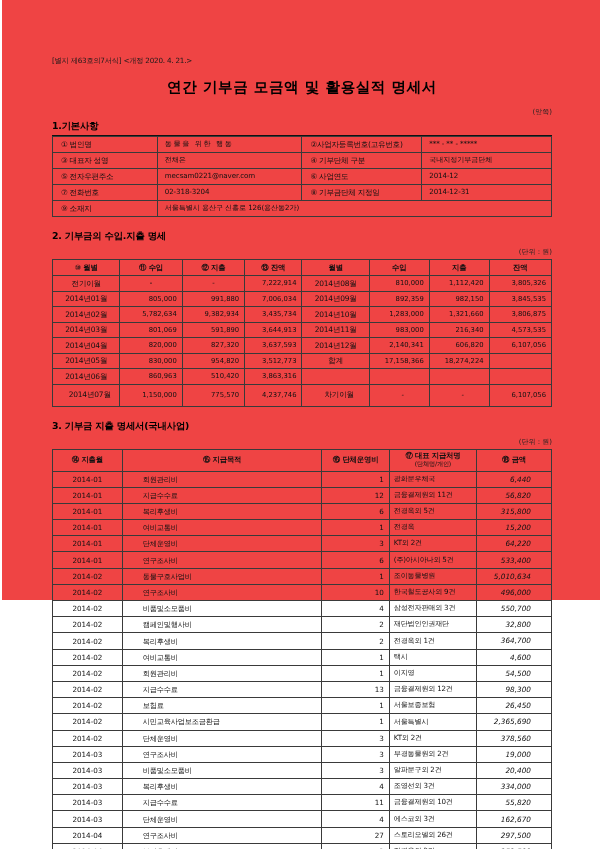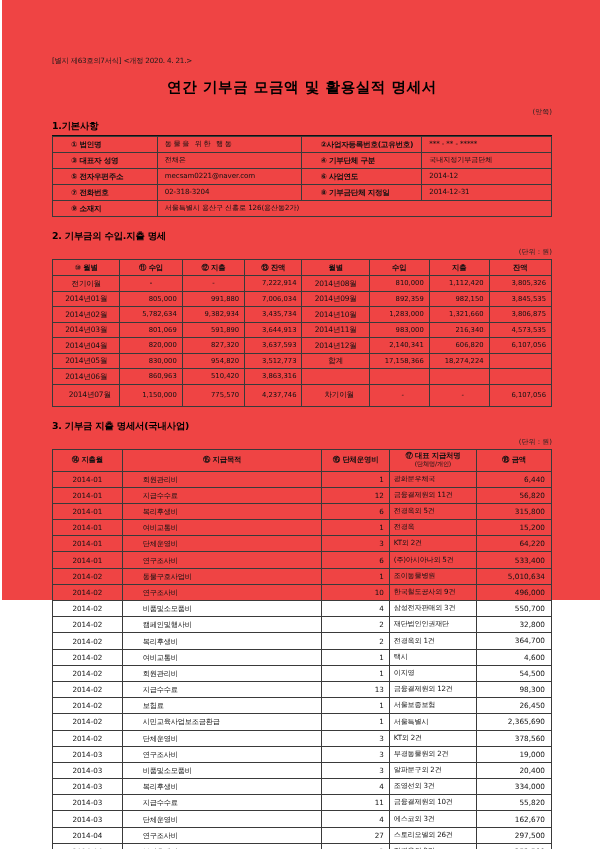--- a/index.html
+++ b/index.html
@@ -79,22 +79,22 @@
     color: #111;
     line-height: 1.25;
     overflow: hidden;
     white-space: nowrap;
   }
   
   .t-basic { margin-bottom: 13px; }
   .t-basic td { height: 11px; }
   .t-basic .lbl {
     text-align: left;
-    padding-left: 18px;
-    font-weight: bold;
+    padding-left: 8px;
+    font-weight: normal;
     font-size: 7.6px;
     letter-spacing: -0.3px;
   }
   .t-basic .val {
     text-align: left;
     padding-left: 7px;
     font-size: 7.1px;
     letter-spacing: -0.1px;
   }
   .t-basic .val.spaced { letter-spacing: 1.6px; margin-left: 39px; }
@@ -119,21 +119,21 @@
     font-weight: bold;
     letter-spacing: -0.2px;
     height: 15px;
     line-height: 1.15;
   }
   .t-spend td { height: 11.2px; }
   .t-spend .d { text-align: center; font-size: 7.2px; }
   .t-spend .p { text-align: left; padding-left: 20px; font-size: 7.2px; letter-spacing: -0.2px; }
   .t-spend .q { text-align: right; padding-right: 5px; font-size: 7.2px; }
   .t-spend .v { text-align: left; padding-left: 4px; font-size: 7.1px; letter-spacing: -0.2px; }
-  .t-spend .a { text-align: right; padding-right: 6px; font-size: 7.3px; }
+  .t-spend .a { text-align: right; padding-right: 20px; font-size: 7.3px; font-style: italic; }
   .sub { font-size: 6.2px; font-weight: normal; }
 </style>
 </head>
 <body>
 
 <div class="page">
 
   <div class="form-code">[별지 제63호의7서식] &lt;개정 2020. 4. 21.&gt;</div>
   <div class="doc-title">연간 기부금 모금액 및 활용실적 명세서</div>
   <div class="page-side">(앞쪽)</div>

